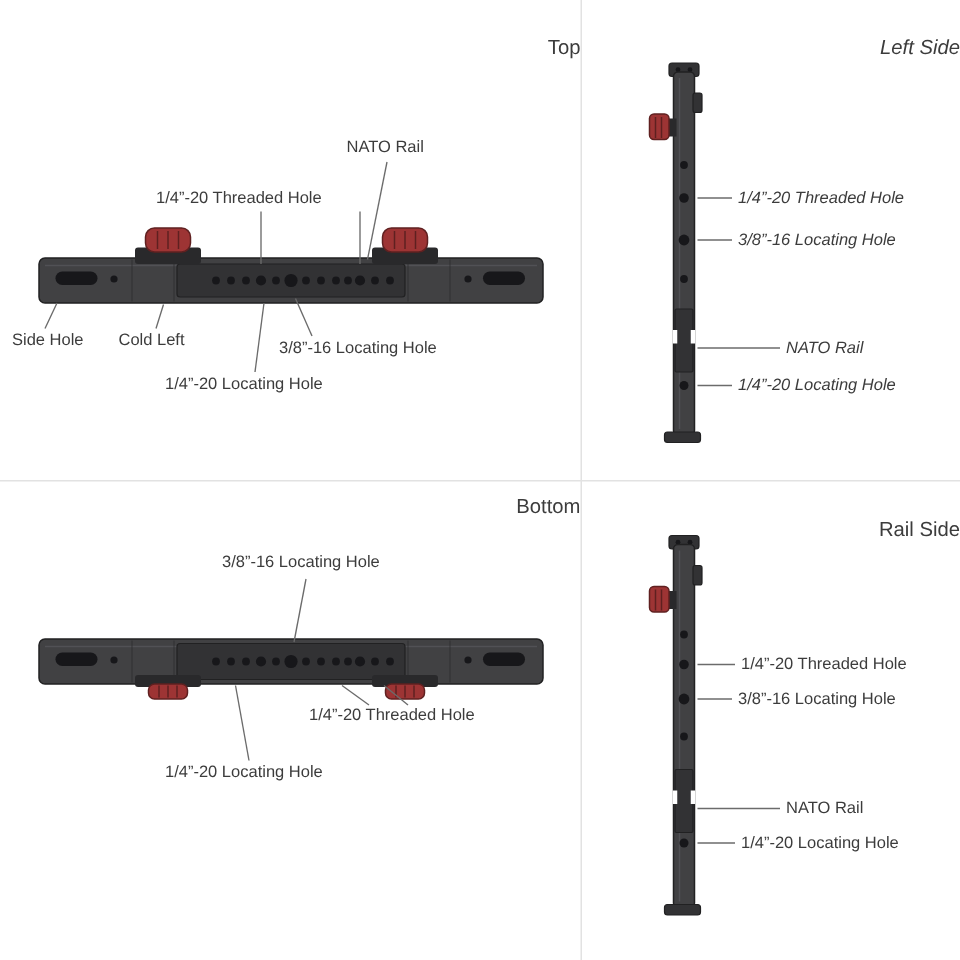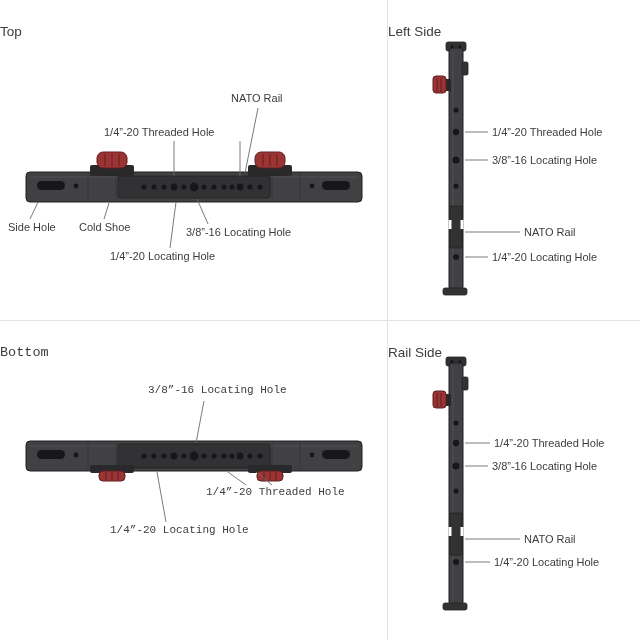--- a/index.html
+++ b/index.html
@@ -6,26 +6,26 @@
   html, body {
     width:640px; height:640px;
     background:var(--c-bg,#fff);
     font-family:"Liberation Sans", sans-serif;
   }
   .canvas { position:relative; width:640px; height:640px; background:var(--c-bg,#fff); overflow:hidden; }
   .divider-h { position:absolute; left:0; top:320px; width:640px; height:1px; background:var(--c-divider,#e2e2e2); }
   .divider-v { position:absolute; left:387px; top:0; width:1px; height:640px; background:var(--c-divider,#e2e2e2); }
   .quad { position:absolute; }
   .q-top    { left:0;     top:0;     width:387px; height:320px; }
-  .q-left   { left:388px; top:0;     width:252px; height:320px; }
-  .q-bottom { left:0;     top:321px; width:387px; height:319px;font-family:Liberation Mono, monospace; }
+  .q-left   { left:388px; top:0;     width:252px; height:320px;font-style:italic; }
+  .q-bottom { left:0;     top:306px; width:387px; height:319px; }
   .q-right  { left:388px; top:321px; width:252px; height:319px; }
   .title {
     position:absolute; top:24px; left:0; width:100%;
-    text-align:left; font-size:13.5px; color:var(--c-text,#3c3c3c);
+    text-align:right; font-size:13.5px; color:var(--c-text,#3c3c3c);
   }
   .lbl {
     position:absolute; font-size:11px; color:var(--c-text,#3c3c3c);
     white-space:nowrap; line-height:13px;
   }
   svg.illus { position:absolute; left:0; top:0; }
   .leader { stroke:var(--c-leader,#6b6b6b); stroke-width:0.9; fill:none; }
   .body    { fill:var(--c-body,#414143); stroke:var(--c-edge,#212122); stroke-width:1; }
   .bodydark{ fill:var(--c-bodydark,#323234); stroke:var(--c-edge,#212122); stroke-width:0.8; }
   .hole    { fill:var(--c-hole,#17171a); }
@@ -104,21 +104,21 @@
         <path class="leader" d="M30,219 L38,202"></path>
         <path class="leader" d="M104,219 L109,203"></path>
         <path class="leader" d="M208,224 L197,199"></path>
         <path class="leader" d="M170,248 L176,202"></path>
       </g>
     </svg>
 
     <div class="lbl" style="top:92px;  left:231px;">NATO Rail</div>
     <div class="lbl" style="top:126px; left:104px;">1/4”-20 Threaded Hole</div>
     <div class="lbl" style="top:221px; left:8px;">Side Hole</div>
-    <div class="lbl" style="top:221px; left:79px;">Cold Shoe</div>
+    <div class="lbl" style="top:221px; left:79px;">Cold Left</div>
     <div class="lbl" style="top:226px; left:186px;">3/8”-16 Locating Hole</div>
     <div class="lbl" style="top:250px; left:110px;">1/4”-20 Locating Hole</div>
   </section>
 
   <section class="quad q-left">
     <div class="title">Left Side</div>
 
     <svg class="illus" width="252" height="320" viewBox="0 0 252 320">
       <g>
         <rect class="bodydark" x="58" y="42" width="20" height="9" rx="2"></rect>

